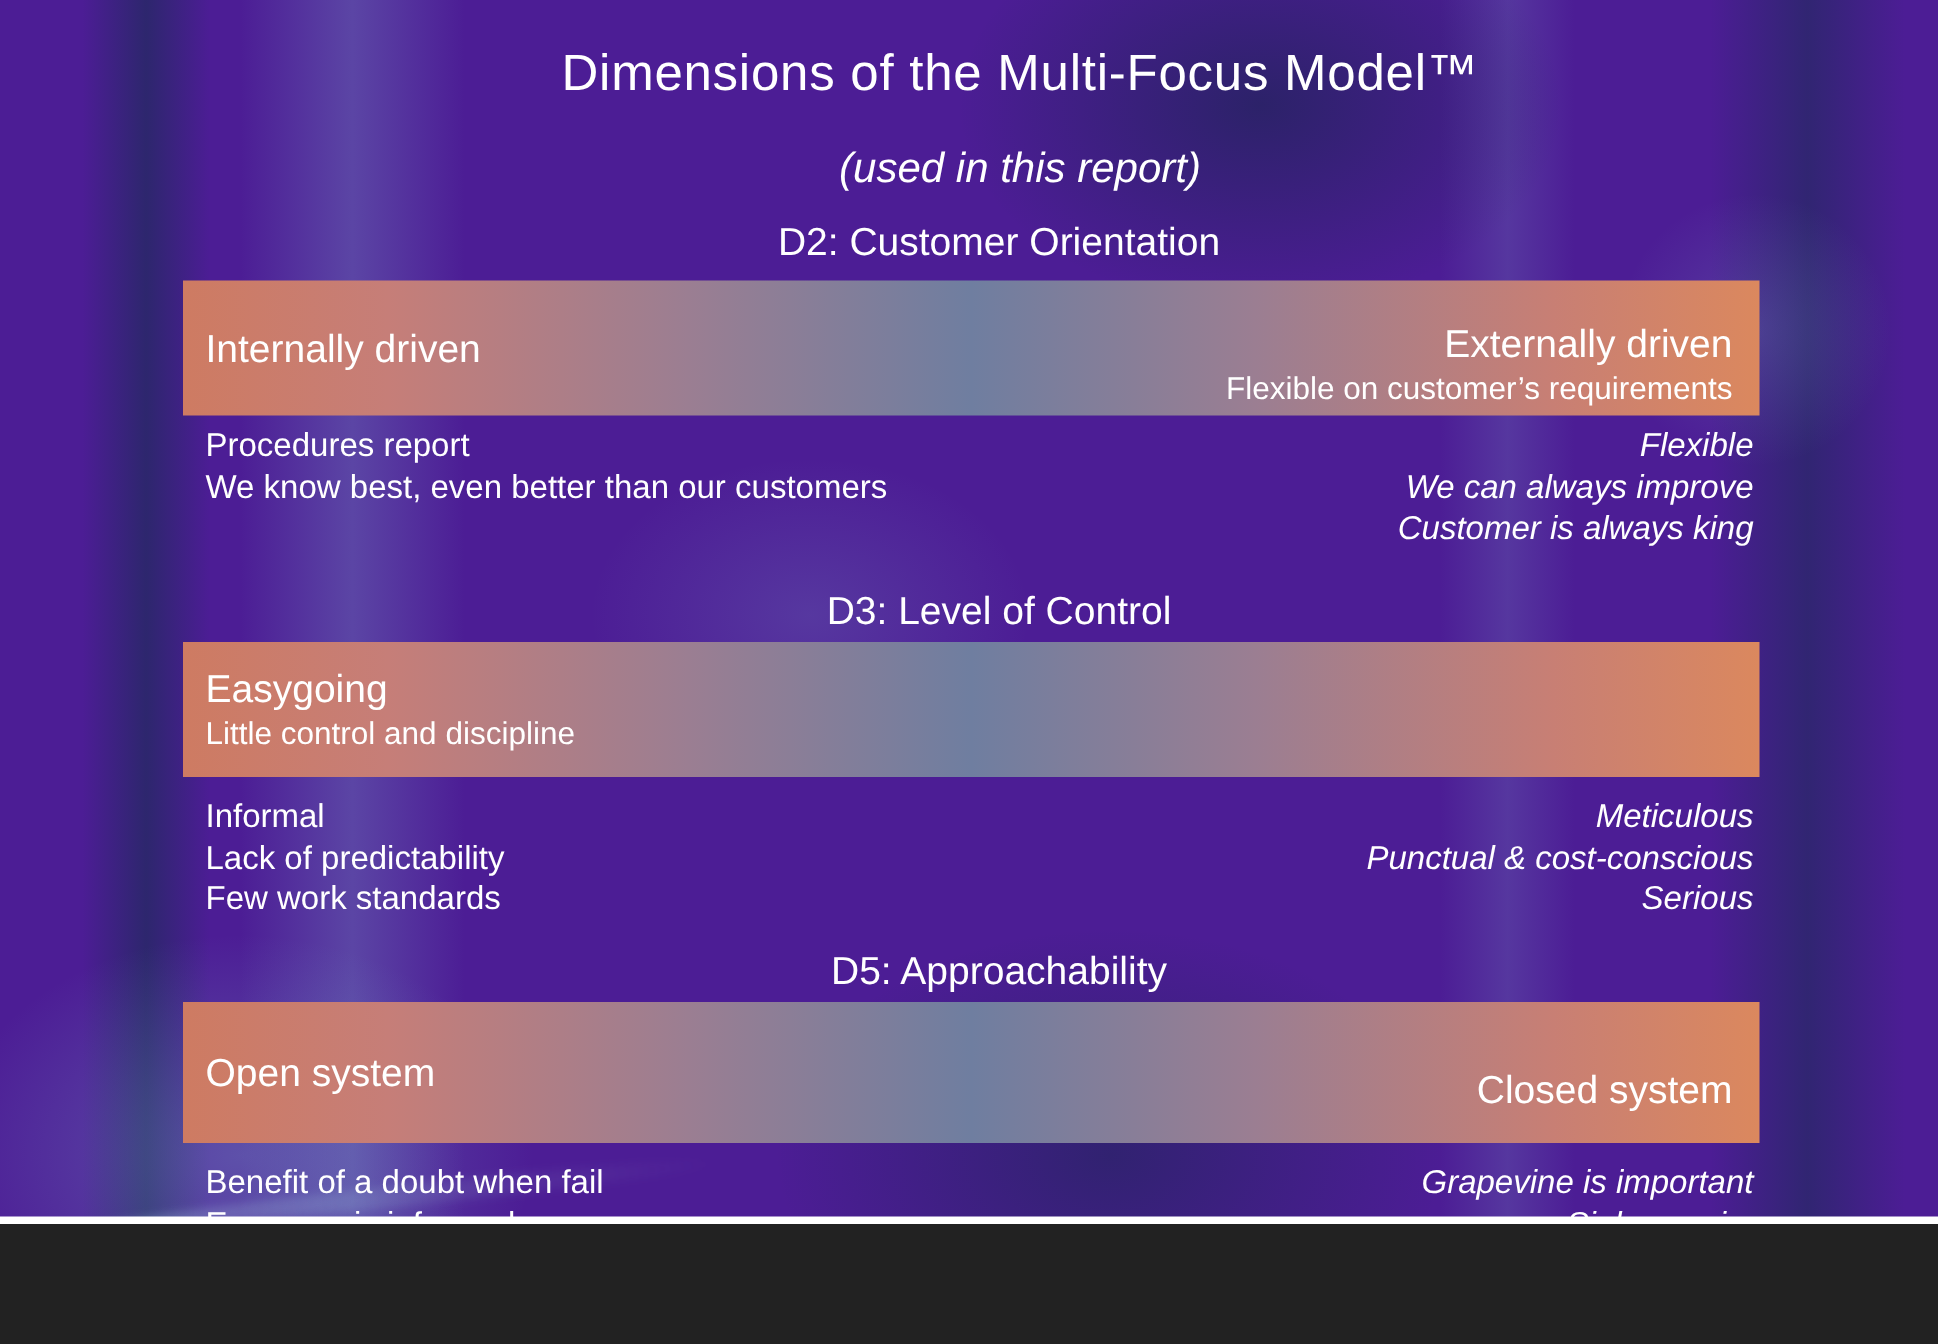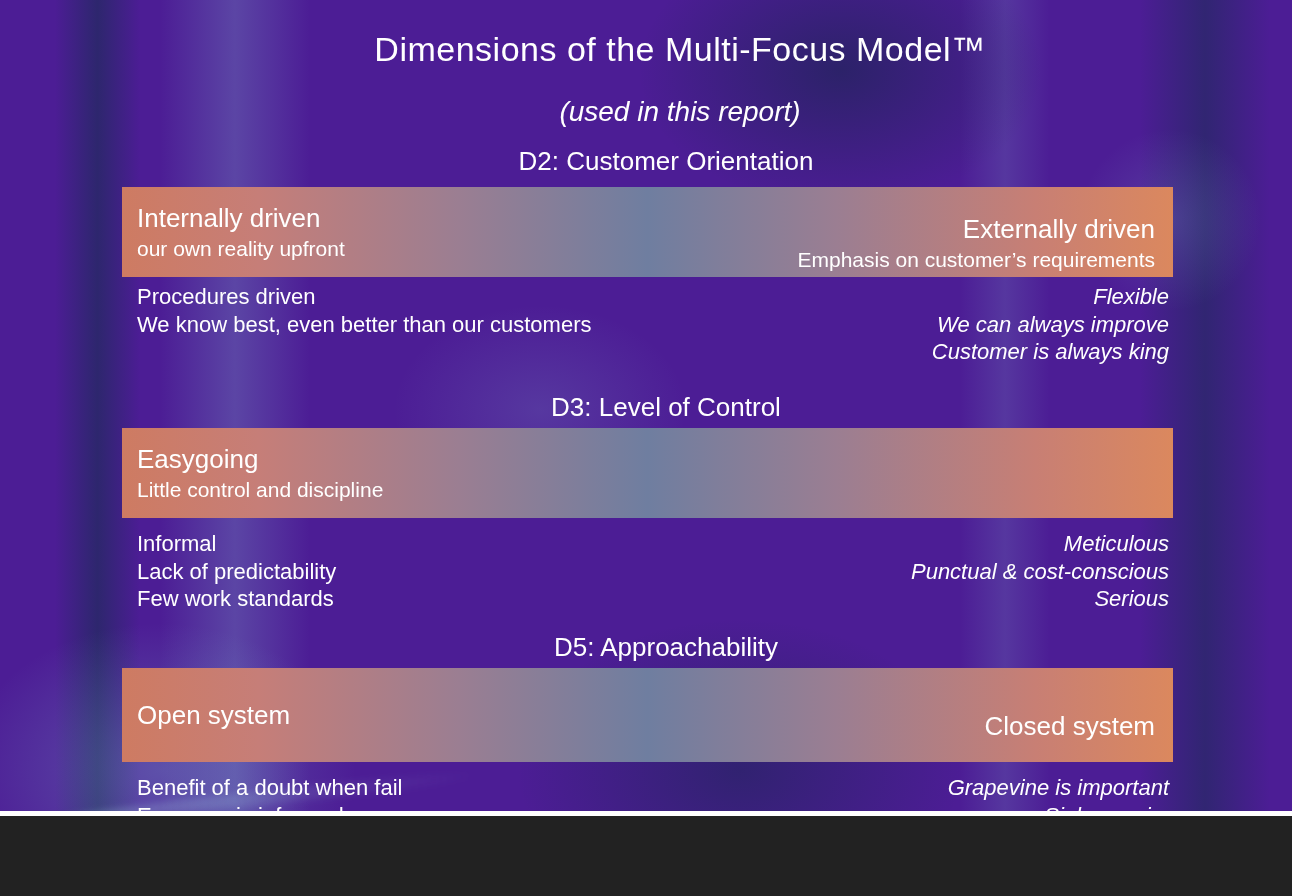--- a/index.html
+++ b/index.html
@@ -95,29 +95,28 @@
   <div class="bg-shape streak-2"></div>
   <div class="bg-shape white-strip"></div>
 
   <div class="page-title">Dimensions of the Multi-Focus Model™</div>
   <div class="page-subtitle">(used in this report)</div>
 
   <div class="sec-heading" id="heading-d2">D2: Customer Orientation</div>
   <div class="bar" id="bar-d2">
     <div class="pole left">
       <div class="pole-label">Internally driven</div>
-      <div class="pole-sub">our own reality upfront</div>
     </div>
     <div class="pole right">
       <div class="pole-label">Externally driven</div>
-      <div class="pole-sub">Emphasis on customer’s requirements</div>
+      <div class="pole-sub">Flexible on customer’s requirements</div>
     </div>
   </div>
   <div class="attr-list left" id="list-d2-left">
-    <div class="attr-item">Procedures driven</div>
+    <div class="attr-item">Procedures report</div>
     <div class="attr-item">We know best, even better than our customers</div>
   </div>
   <div class="attr-list right" id="list-d2-right">
     <div class="attr-item">Flexible</div>
     <div class="attr-item">We can always improve</div>
     <div class="attr-item">Customer is always king</div>
   </div>
 
   <div class="sec-heading" id="heading-d3">D3: Level of Control</div>
   <div class="bar" id="bar-d3">

